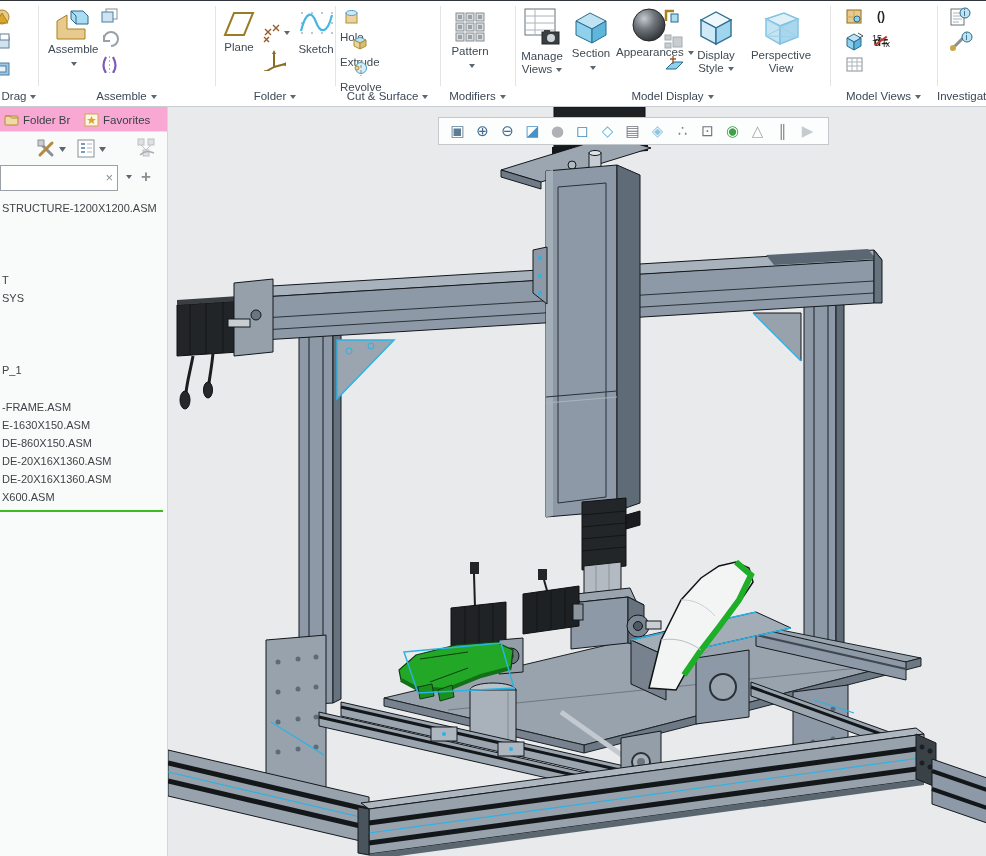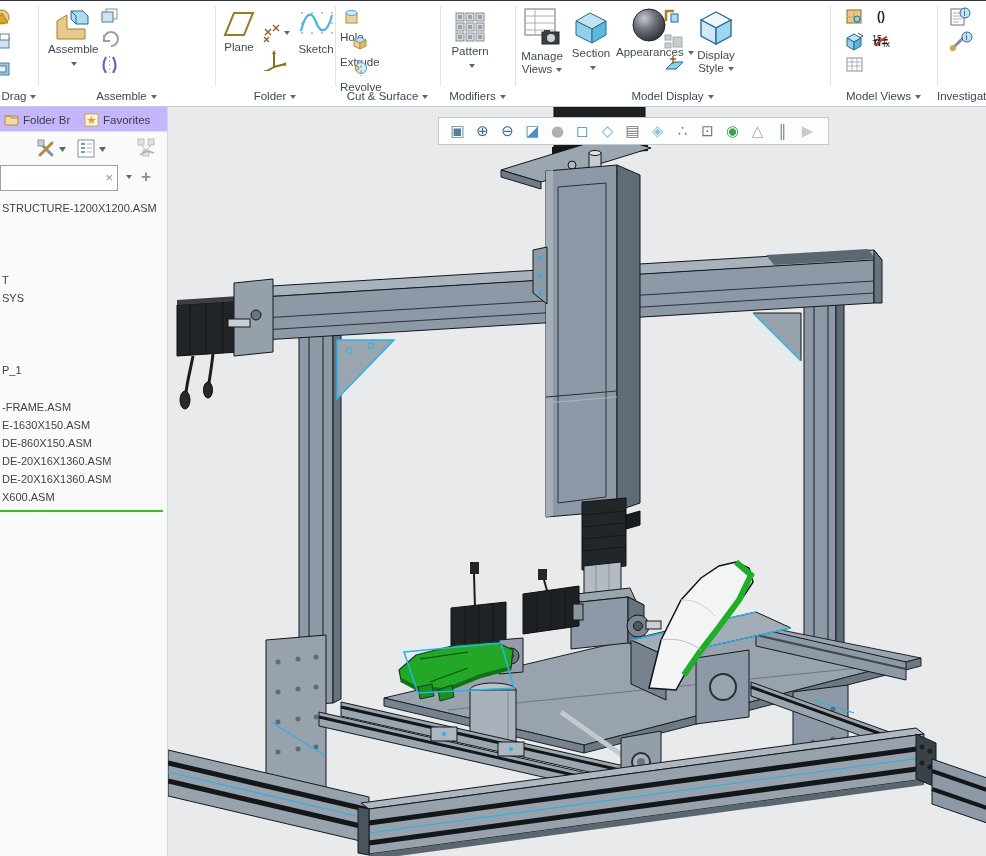--- a/index.html
+++ b/index.html
@@ -15,21 +15,21 @@
     text-align:center; line-height:15px; white-space:nowrap; }
   .dd { width:0; height:0; border-left:3.5px solid transparent; border-right:3.5px solid transparent;
     border-top:4px solid #5a6670; display:inline-block; margin-left:4px; vertical-align:middle; }
   .ritem { position:absolute; text-align:center; color:#3f4a54; font-size:11.5px; line-height:13px; }
   .rlabel { white-space:nowrap; }
   .ico { display:block; margin:0 auto; }
   .rowitem { position:absolute; display:flex; align-items:flex-end; gap:5px; font-size:11.5px; color:#3f4a54;flex-direction:column; }
 
   
   .sidebar { position:absolute; left:0; top:107px; width:167px; height:749px; background:#f9fbfb; }
-  .sb-tabs { position:absolute; left:0; top:0; width:167px; height:25px; background:#c4b5fd;
+  .sb-tabs { position:absolute; left:0; top:0; width:167px; height:25px; background:#f9a8d4;
     border-bottom:1px solid #e0e3e4; display:flex; }
   .sb-tab { display:flex; align-items:center; gap:4px; font-size:11.5px; color:#3a4148;
     padding:0 4px; height:25px; white-space:nowrap; overflow:hidden; }
   .sb-tab.t1 { width:80px; }
   .sb-tools { position:absolute; left:0; top:28px; width:167px; height:28px; }
   .sb-search { position:absolute; left:0; top:58px; width:118px; height:26px; background:#fff;
     border:1px solid #9aa0a5; }
   .sb-search input { position:absolute; left:2px; top:2px; width:98px; height:20px; border:0; outline:none;
     font-size:11px; background:transparent; }
   .sb-clear { position:absolute; right:4px; top:4px; font-size:13px; color:#8a8f94; line-height:16px; }
@@ -247,20 +247,30 @@
     </div>
     <div class="ritem" style="left:690px;top:6px;width:52px">
       <svg class="ico" width="42" height="42">
         <polygon points="6,13 21,5 36,13 21,21" fill="#eef7fb" stroke="#2f6f92" stroke-width="1.4"></polygon>
         <polygon points="6,13 21,21 21,37 6,29" fill="#cfeaf6" stroke="#2f6f92" stroke-width="1.4"></polygon>
         <polygon points="21,21 36,13 36,29 21,37" fill="#9fd6ee" stroke="#2f6f92" stroke-width="1.4"></polygon>
       </svg>
       <div class="rlabel">Display</div>
       <div class="rlabel"><span>Style</span><span class="dd"></span></div>
     </div>
+    <div class="ritem" style="left:748px;top:6px;width:66px">
+      <svg class="ico" width="46" height="42">
+        <polygon points="8,12 26,6 40,12 22,19" fill="#dff0f8" stroke="#7fc2e2" stroke-width="1.4"></polygon>
+        <polygon points="8,12 22,19 22,37 8,29" fill="#c3e4f3" stroke="#7fc2e2" stroke-width="1.4"></polygon>
+        <polygon points="22,19 40,12 40,30 22,37" fill="#a9d8ee" stroke="#7fc2e2" stroke-width="1.4"></polygon>
+        <path d="M8,29 L40,30 M8,12 L40,30 M40,12 L8,29" stroke="#9fcfe6" fill="none"></path>
+      </svg>
+      <div class="rlabel">Perspective</div>
+      <div class="rlabel">View</div>
+    </div>
 
     <div class="ritem" style="left:845px;top:7px">
       <svg class="ico" width="20" height="66">
         <rect x="2" y="2" width="14" height="13" fill="#e8c98e" stroke="#8a6d1f"></rect>
           <path d="M2,9 h14 M9,2 v13" stroke="#c9a84c"></path>
           <circle cx="12" cy="11" r="3" fill="#8fd0ec" stroke="#2b6a8a"></circle>
         <polygon points="2,30 9,26 16,30 9,34" fill="#bfe3f2" stroke="#2b6a8a"></polygon>
           <polygon points="2,30 9,34 9,42 2,38" fill="#8fd0ec" stroke="#2b6a8a"></polygon>
           <polygon points="9,34 16,30 16,38 9,42" fill="#5fb6dd" stroke="#2b6a8a"></polygon>
           <path d="M13,25 l5,3 -4,2" fill="none" stroke="#4a4f54"></path>

